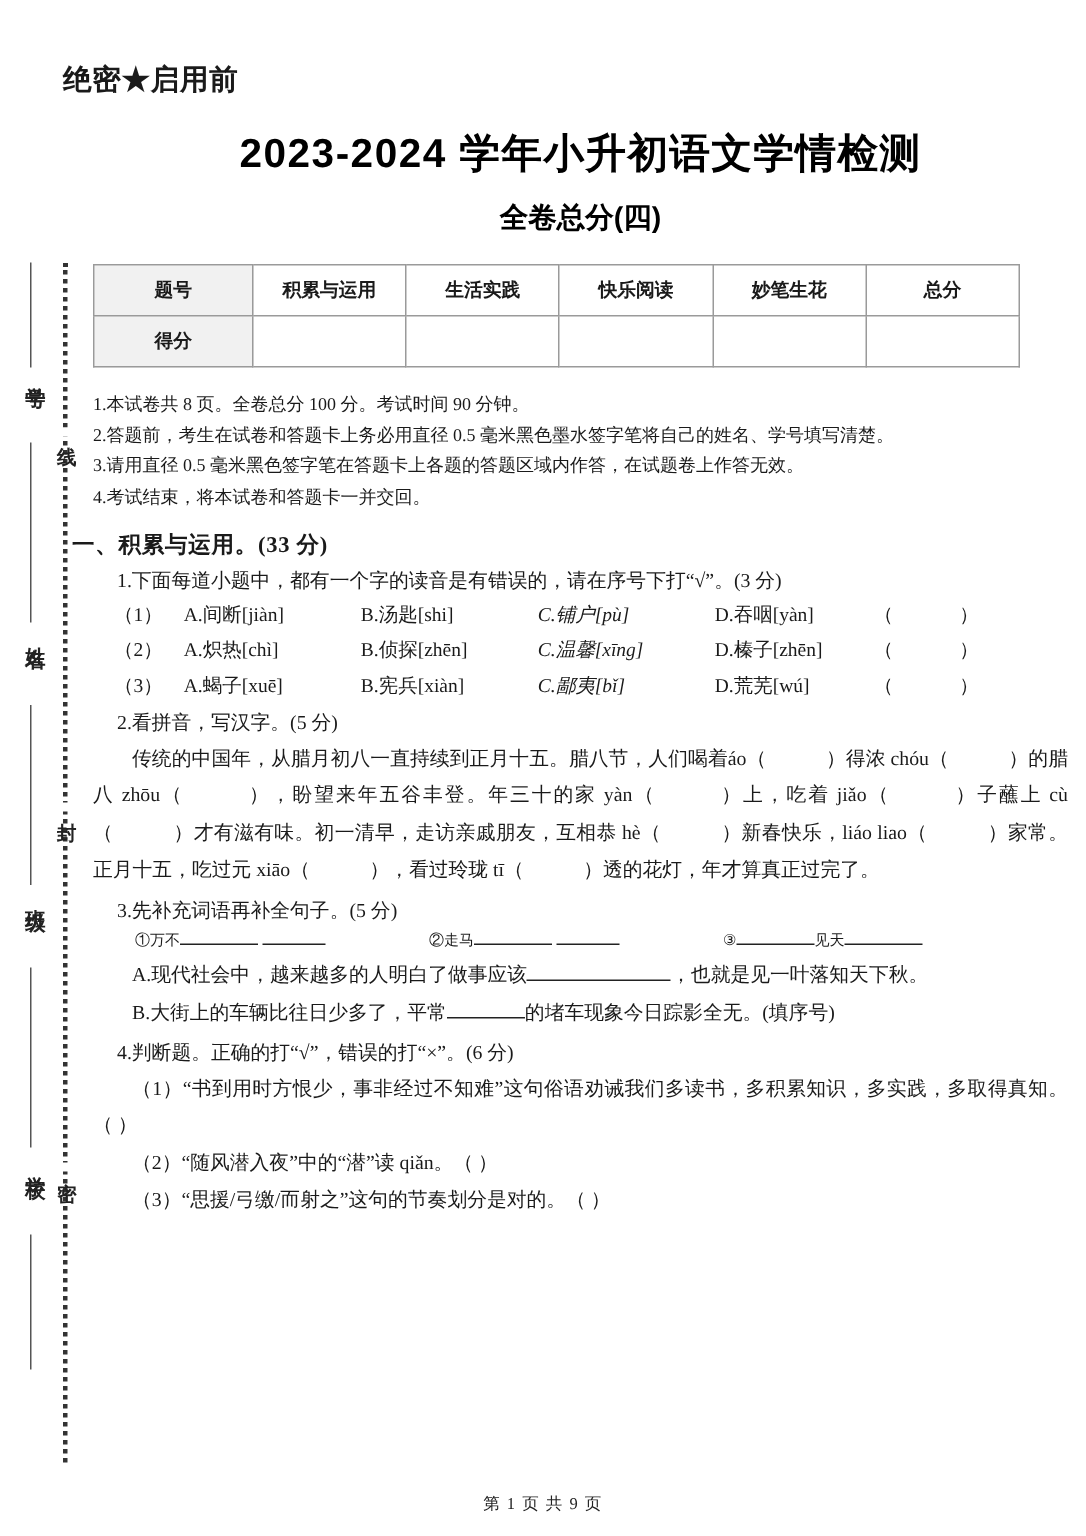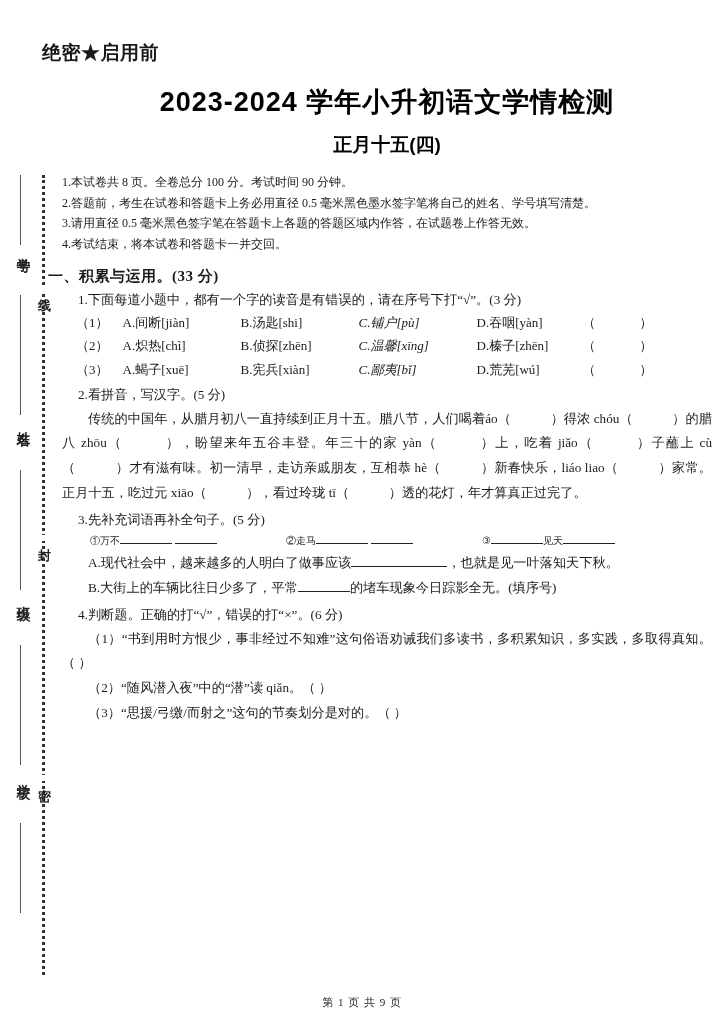--- a/index.html
+++ b/index.html
@@ -221,22 +221,42 @@
   <div class="seal-line"></div>
   <div class="seal-word" style="top:285px;">线</div>
   <div class="seal-word" style="top:535px;">封</div>
   <div class="seal-word" style="top:775px;">密</div>
 
   <div class="content">
 
     <div class="secret-line">绝密★启用前</div>
 
     <div class="main-title">2023-2024 学年小升初语文学情检测</div>
-    <div class="sub-title">正月十五(四)</div>
-
+    <div class="sub-title">全卷总分(四)</div>
+
+    <table class="score">
+      <tbody>
+        <tr>
+          <td class="rowhead">题号</td>
+          <td>积累与运用</td>
+          <td>生活实践</td>
+          <td>快乐阅读</td>
+          <td>妙笔生花</td>
+          <td>总分</td>
+        </tr>
+        <tr>
+          <td class="rowhead">得分</td>
+          <td></td>
+          <td></td>
+          <td></td>
+          <td></td>
+          <td></td>
+        </tr>
+      </tbody>
+    </table>
 
     <div class="notice">
       <div>1.本试卷共 8 页。全卷总分 100 分。考试时间 90 分钟。</div>
       <div>2.答题前，考生在试卷和答题卡上务必用直径 0.5 毫米黑色墨水签字笔将自己的姓名、学号填写清楚。</div>
       <div>3.请用直径 0.5 毫米黑色签字笔在答题卡上各题的答题区域内作答，在试题卷上作答无效。</div>
       <div>4.考试结束，将本试卷和答题卡一并交回。</div>
     </div>
 
     <div class="sec-title">一、积累与运用。(33 分)</div>
 

